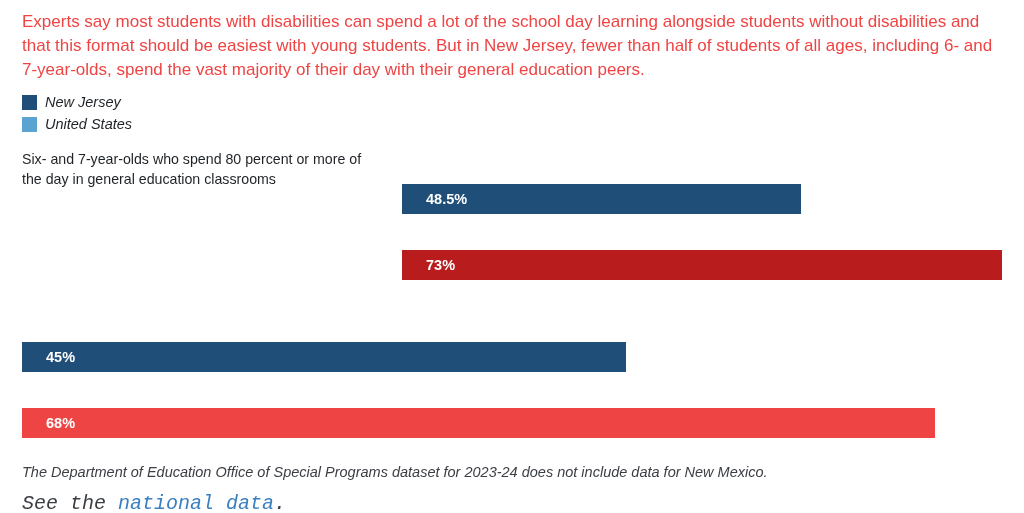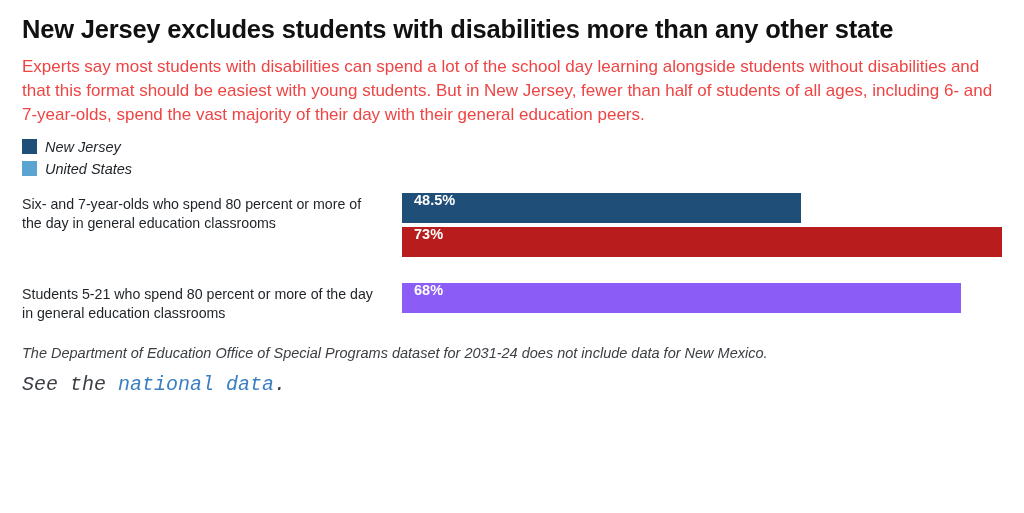--- a/index.html
+++ b/index.html
@@ -77,23 +77,24 @@
     position: relative;
   }
   .bar-row {
     height: 30px;
     margin-bottom: 4px;
     position: relative;
   }
   .bar {
     height: 30px;
     display: flex;
-    align-items: flex-start;
+    align-items: center;
     box-sizing: border-box;
-    padding-left: 12px;
+    padding-left: 24px;
+    margin-top: 36px;
   }
   .bar-value {
     color: #ffffff;
     font-size: 14.5px;
     font-weight: bold;
     line-height: 1;
   }
   .note {
     font-size: 14.5px;
     font-style: italic;
@@ -122,21 +123,20 @@
     color: #3a7fc0;
     text-decoration: none;
   }
   .sep { color: #b6bcc2; }
 </style>
 </head>
 <body>
 
 <div class="wrap">
 
-  <h1 class="headline">New Jersey excludes students with disabilities more than any other state</h1>
 
   <p class="intro">Experts say most students with disabilities can spend a lot of the school day learning alongside students without disabilities and that this format should be easiest with young students. But in New Jersey, fewer than half of students of all ages, including 6- and 7-year-olds, spend the vast majority of their day with their general education peers.</p>
 
   <div class="legend">
     <div class="legend-row">
       <span class="legend-swatch" id="sw0" style="background: rgb(31, 78, 121);"></span>
       <span class="legend-label">New Jersey</span>
     </div>
     <div class="legend-row">
       <span class="legend-swatch" id="sw1" style="background: rgb(91, 163, 208);"></span>
@@ -156,30 +156,34 @@
         </div>
         <div class="bar-row">
           <div class="bar" id="bar-us-0" style="background: #b91c1c; width: 100%;">
             <span class="bar-value">73%</span>
           </div>
         </div>
       </div>
     </div>
 
     <div class="group">
-      <div class="group-label">Students 5-21 who spend 80 percent or more of the day in general education classrooms</div>
       <div class="bars">
         <div class="bar-row">
-          <div class="bar" id="bar-us-1" style="background: #8b5cf6; width: 93.1507%;">
+          <div class="bar" id="bar-nj-1" style="background: rgb(31, 78, 121); width: 61.6438%;">
+            <span class="bar-value">45%</span>
+          </div>
+        </div>
+        <div class="bar-row">
+          <div class="bar" id="bar-us-1" style="background: #ef4444; width: 93.1507%;">
             <span class="bar-value">68%</span>
           </div>
         </div>
       </div>
     </div>
 
   </div>
 
-  <p class="note">The Department of Education Office of Special Programs dataset for 2031-24 does not include data for New Mexico.</p>
+  <p class="note">The Department of Education Office of Special Programs dataset for 2023-24 does not include data for New Mexico.</p>
 
   <p class="seealso"><span>See the </span><a href="#">national data</a><span>.</span></p>
 
 
 </div>
 
 </body></html>

